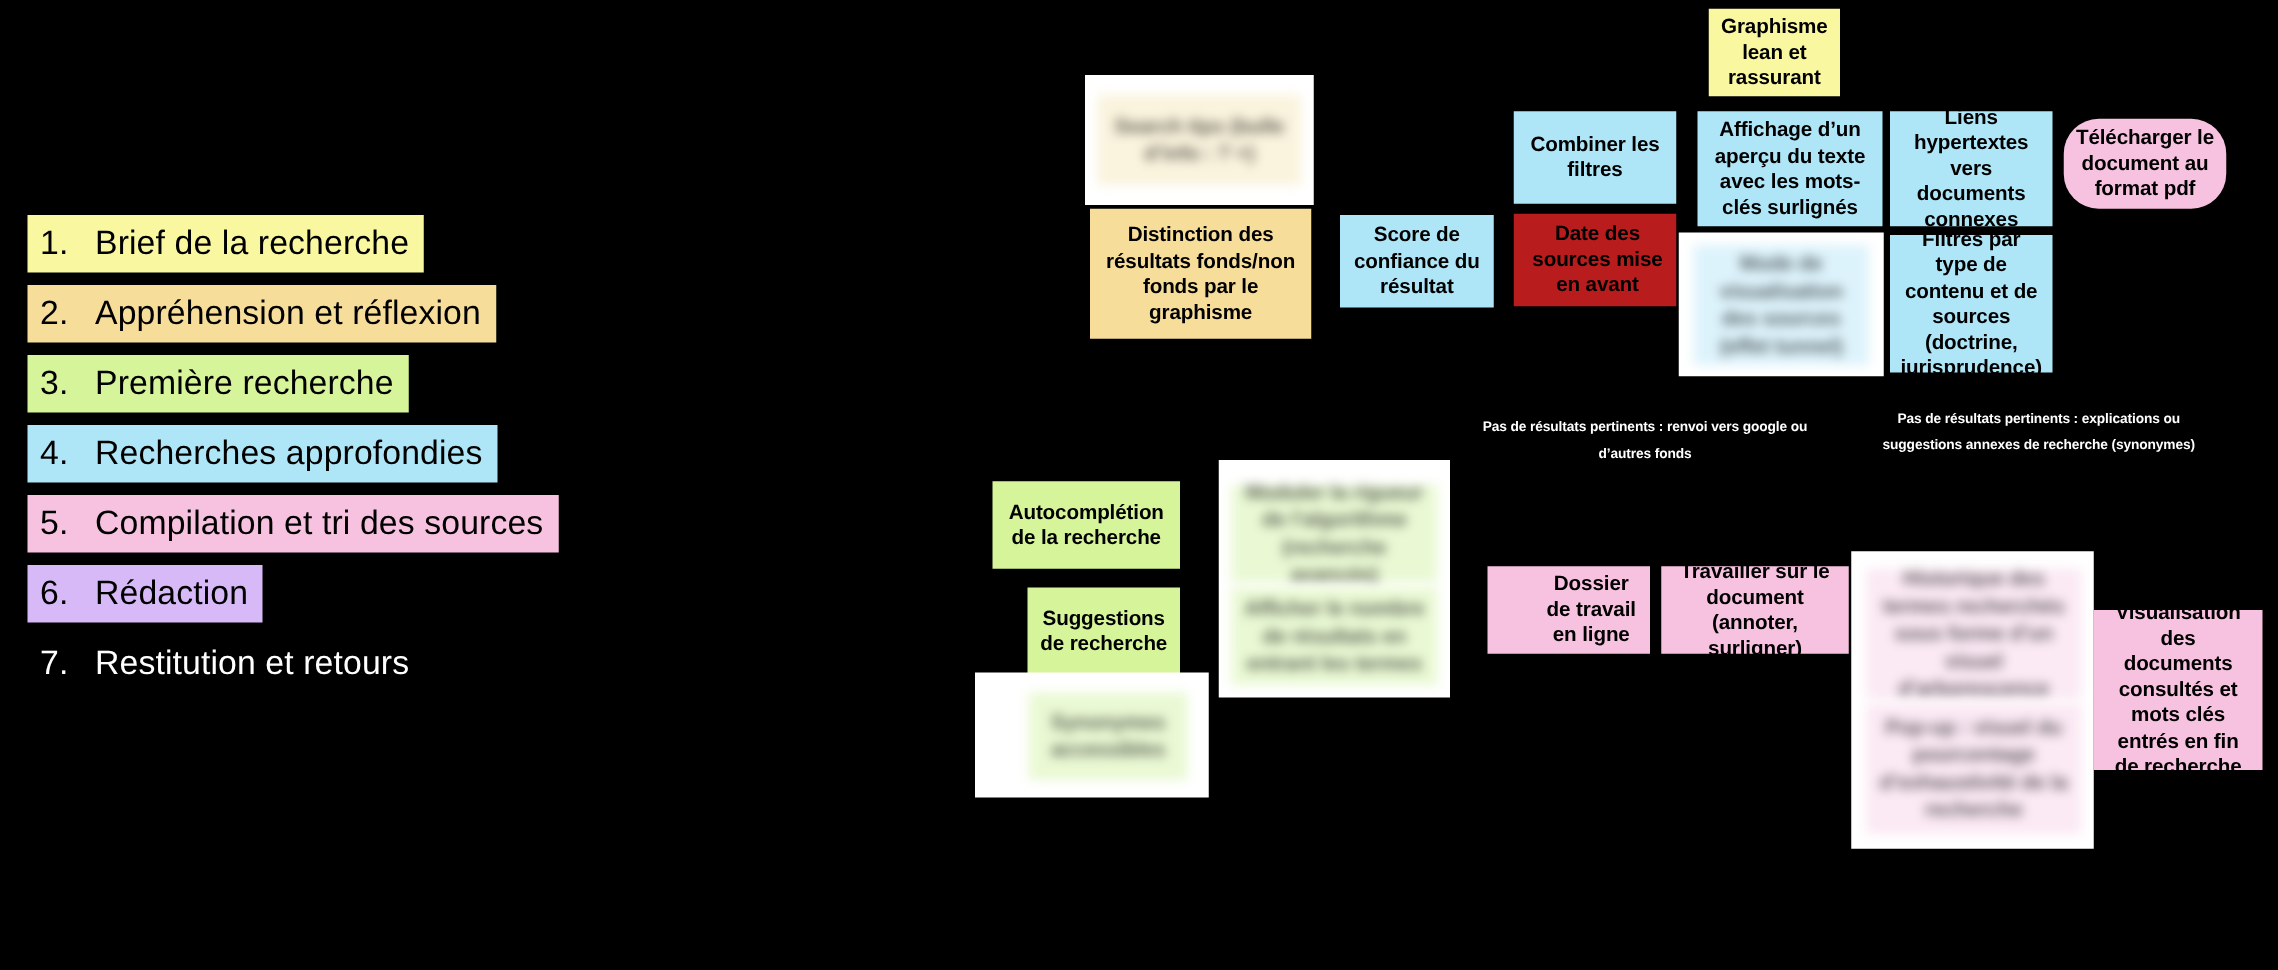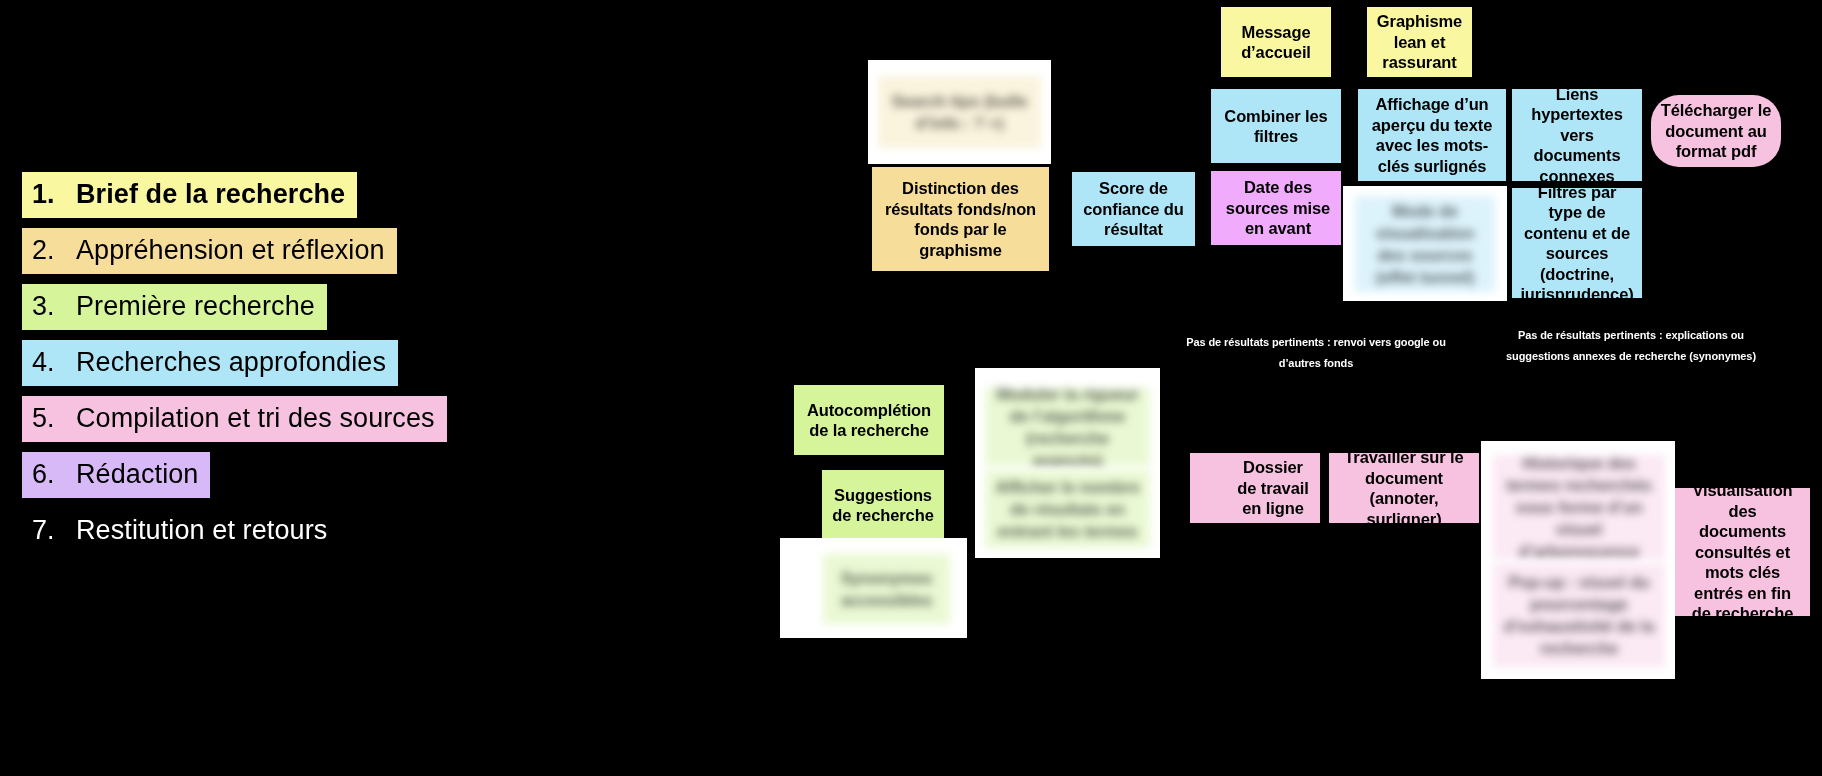--- a/index.html
+++ b/index.html
@@ -103,21 +103,21 @@
   }
 </style>
 </head>
 <body>
 
 <div id="board">
 
   <div class="legend">
 
     <div class="legend-row">
-      <div class="legend-chip" style="background:#f9f7a0;font-weight:bold;">
+      <div class="legend-chip" style="background:#f9f7a0;">
         <span class="num">1.</span><span>Brief de la recherche</span>
       </div>
     </div>
 
     <div class="legend-row">
       <div class="legend-chip" style="background:#f7dd9a;">
         <span class="num">2.</span><span>Appréhension et réflexion</span>
       </div>
     </div>
 
@@ -160,29 +160,26 @@
   </div>
 
   <div class="note" style="left:872px; top:167px; width:177px; height:104px; background:#f7dd9a;">
     <span>Distinction des résultats fonds/non fonds par le graphisme</span>
   </div>
 
   <div class="note" style="left:1072px; top:172px; width:123px; height:74px; background:#aee5f7;">
     <span>Score de confiance du résultat</span>
   </div>
 
-  <div class="note" style="left:1221px; top:7px; width:110px; height:70px; background:#f9f7a0;">
-    <span>Message d’accueil</span>
-  </div>
 
   <div class="note" style="left:1211px; top:89px; width:130px; height:74px; background:#aee5f7;">
     <span>Combiner les filtres</span>
   </div>
 
-  <div class="note" style="left:1211px; top:171px; width:130px; height:74px; background:#f0abfc;padding-left:12px;">
+  <div class="note" style="left:1211px; top:171px; width:130px; height:74px; background:#b91c1c;padding-left:12px;">
     <span>Date des sources mise en avant</span>
   </div>
 
   <div class="note" style="left:1367px; top:7px; width:105px; height:70px; background:#f9f7a0;">
     <span>Graphisme lean et rassurant</span>
   </div>
 
   <div class="note" style="left:1358px; top:89px; width:148px; height:92px; background:#aee5f7;">
     <span>Affichage d’un aperçu du texte avec les mots-clés surlignés</span>
   </div>

